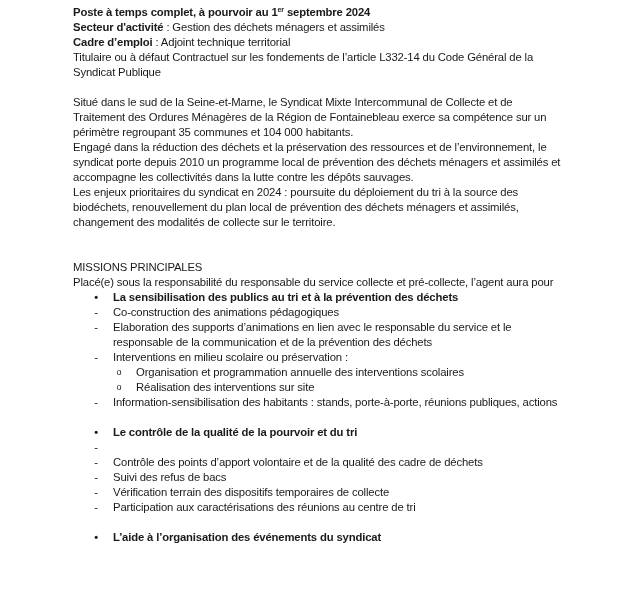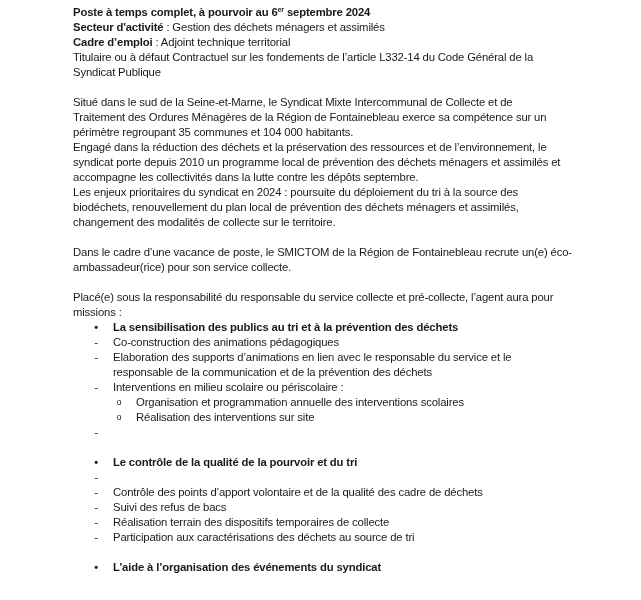--- a/index.html
+++ b/index.html
@@ -25,72 +25,68 @@
   .lvl2 { padding-left: 63px; }
   .lvl2 .mark { left: 40px; font-size: 9px; }
   .bullet-dot { font-size: 11px; }
 </style>
 </head>
 <body>
 
 <div class="page">
   <div class="doc">
 
-    <div class="line b"><span>Poste à temps complet, à pourvoir au 6</span><span class="sup">er</span><span> septembre 2024</span></div>
+    <div class="line b"><span>Poste à temps complet, à pourvoir au 1</span><span class="sup">er</span><span> septembre 2024</span></div>
     <div class="line"><span class="b">Secteur d'activité</span><span> : Gestion des déchets ménagers et assimilés</span></div>
     <div class="line"><span class="b">Cadre d’emploi</span><span> : Adjoint technique territorial</span></div>
     <div class="line">Titulaire ou à défaut Contractuel sur les fondements de l’article L332-14 du Code Général de la</div>
     <div class="line">Syndicat Publique</div>
 
     <div class="blank"></div>
 
     <div>
       <div class="line">Situé dans le sud de la Seine-et-Marne, le Syndicat Mixte Intercommunal de Collecte et de</div>
       <div class="line">Traitement des Ordures Ménagères de la Région de Fontainebleau exerce sa compétence sur un</div>
       <div class="line">périmètre regroupant 35 communes et 104 000 habitants.</div>
       <div class="line">Engagé dans la réduction des déchets et la préservation des ressources et de l’environnement, le</div>
       <div class="line">syndicat porte depuis 2010 un programme local de prévention des déchets ménagers et assimilés et</div>
-      <div class="line">accompagne les collectivités dans la lutte contre les dépôts septembre.</div>
+      <div class="line">accompagne les collectivités dans la lutte contre les dépôts sauvages.</div>
       <div class="line">Les enjeux prioritaires du syndicat en 2024 : poursuite du déploiement du tri à la source des</div>
       <div class="line">biodéchets, renouvellement du plan local de prévention des déchets ménagers et assimilés,</div>
       <div class="line">changement des modalités de collecte sur le territoire.</div>
     </div>
 
     <div class="blank"></div>
 
-    <div>
-      <div class="line">Dans le cadre d’une vacance de poste, le SMICTOM de la Région de Fontainebleau recrute un(e) éco-</div>
-      <div class="line">ambassadeur(rice) pour son service collecte.</div>
-    </div>
 
     <div class="blank"></div>
 
+    <div class="line">MISSIONS PRINCIPALES</div>
     <div class="line">Placé(e) sous la responsabilité du responsable du service collecte et pré-collecte, l’agent aura pour</div>
-    <div class="line">missions :</div>
 
     <div>
       <div class="item lvl1 b"><span class="mark bullet-dot">•</span><span>La sensibilisation des publics au tri et à la prévention des déchets</span></div>
       <div class="item lvl1"><span class="mark">-</span><span>Co-construction des animations pédagogiques</span></div>
       <div class="item lvl1"><span class="mark">-</span><span>Elaboration des supports d’animations en lien avec le responsable du service et le</span></div>
       <div class="item lvl1"><span>responsable de la communication et de la prévention des déchets</span></div>
-      <div class="item lvl1"><span class="mark">-</span><span>Interventions en milieu scolaire ou périscolaire :</span></div>
+      <div class="item lvl1"><span class="mark">-</span><span>Interventions en milieu scolaire ou préservation :</span></div>
       <div class="item lvl2"><span class="mark">o</span><span>Organisation et programmation annuelle des interventions scolaires</span></div>
       <div class="item lvl2"><span class="mark">o</span><span>Réalisation des interventions sur site</span></div>
-      <div class="item lvl1"><span class="mark">-</span></div>
+      <div class="item lvl1"><span class="mark">-</span><span>Information-sensibilisation des habitants : stands, porte-à-porte, réunions publiques, actions</span></div>
     </div>
 
     <div class="blank"></div>
 
     <div>
       <div class="item lvl1 b"><span class="mark bullet-dot">•</span><span>Le contrôle de la qualité de la pourvoir et du tri</span></div>
       <div class="item lvl1"><span class="mark">-</span></div>
       <div class="item lvl1"><span class="mark">-</span><span>Contrôle des points d’apport volontaire et de la qualité des cadre de déchets</span></div>
       <div class="item lvl1"><span class="mark">-</span><span>Suivi des refus de bacs</span></div>
-      <div class="item lvl1"><span class="mark">-</span><span>Réalisation terrain des dispositifs temporaires de collecte</span></div>
-      <div class="item lvl1"><span class="mark">-</span><span>Participation aux caractérisations des déchets au source de tri</span></div>
+      <div class="item lvl1"><span class="mark">-</span><span>Vérification terrain des dispositifs temporaires de collecte</span></div>
+      <div class="item lvl1"><span class="mark">-</span><span>Participation aux caractérisations des réunions au centre de tri</span></div>
     </div>
 
     <div class="blank"></div>
 
     <div>
       <div class="item lvl1 b"><span class="mark bullet-dot">•</span><span>L’aide à l’organisation des événements du syndicat</span></div>
 
     </div>
 
   </div>

